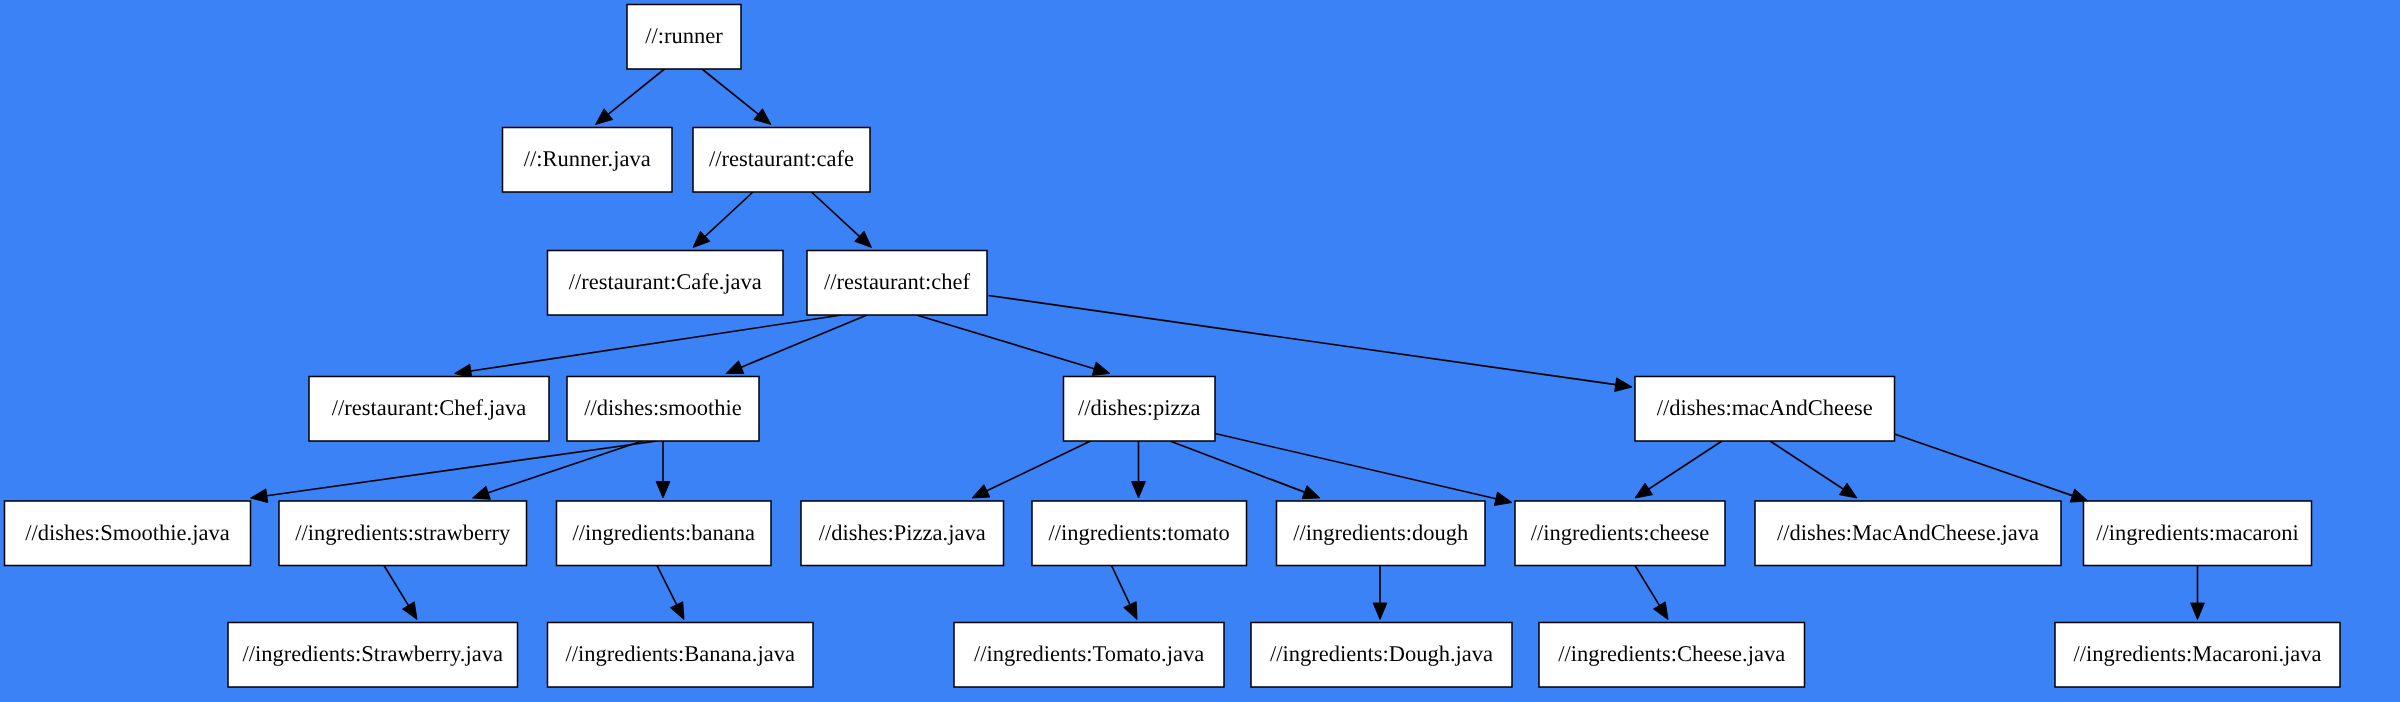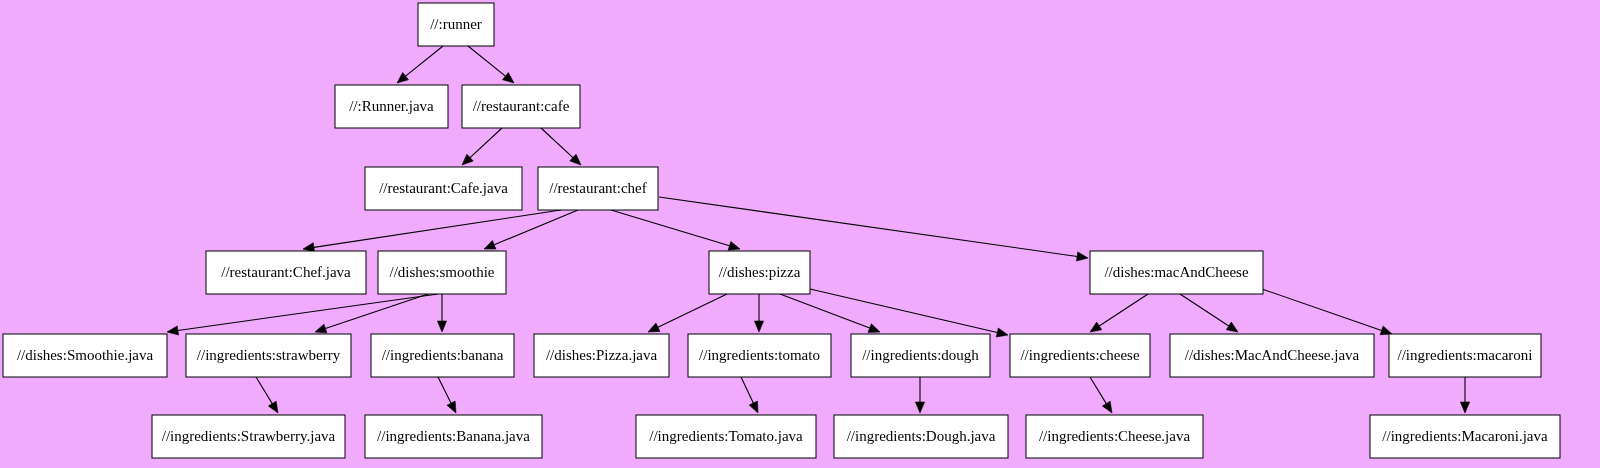--- a/index.html
+++ b/index.html
@@ -4,21 +4,21 @@
 <style>
   html, body {
     margin: 0;
     padding: 0;
     background: #ffffff;
   }
   #graph-root {
     position: relative;
     width: 1600px;
     height: 468px;
-    background: #f0abfc;
+    background: #3b82f6;
     font-family: "Liberation Serif", "DejaVu Serif", serif;
     overflow: hidden;
   }
   svg.graph-canvas {
     position: absolute;
     top: 0;
     left: 0;
     width: 1600px;
     height: 468px;
     display: block;

